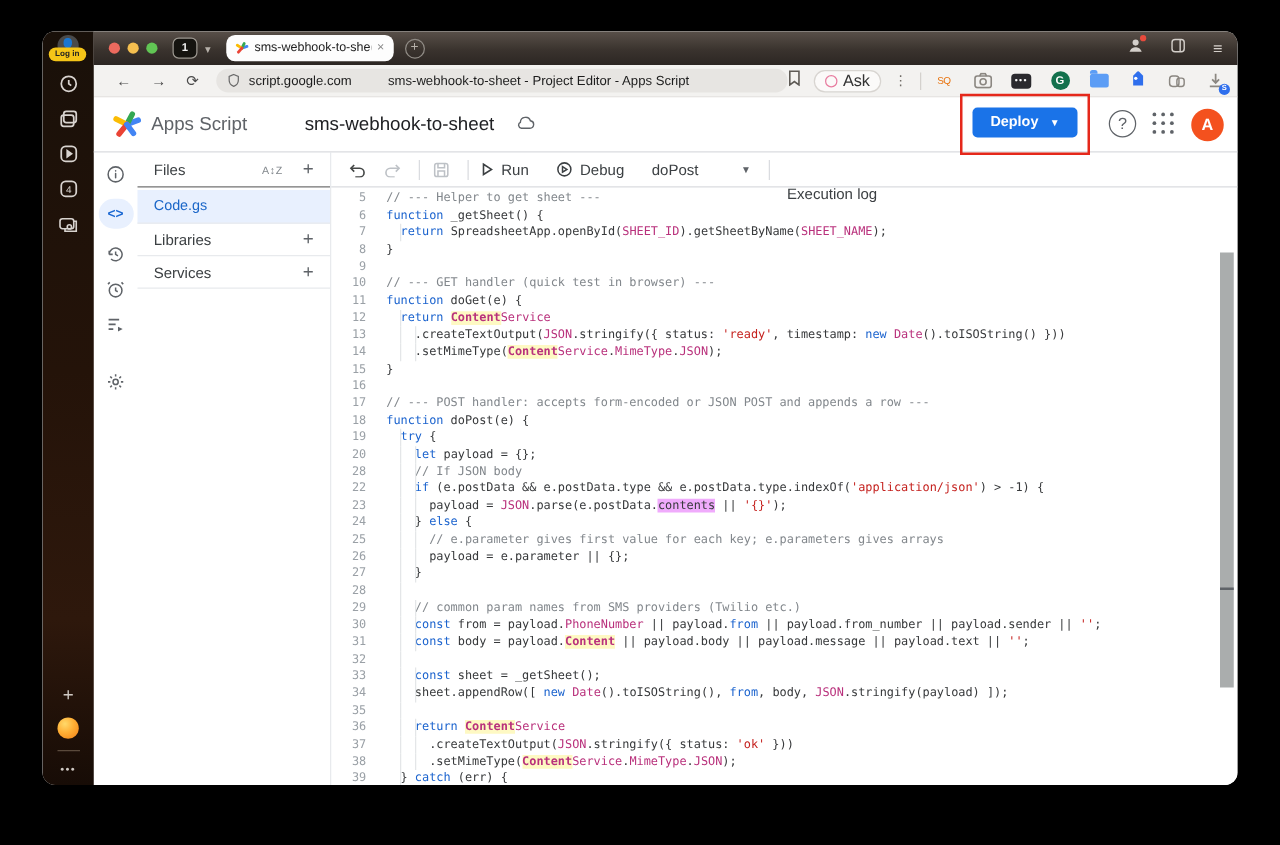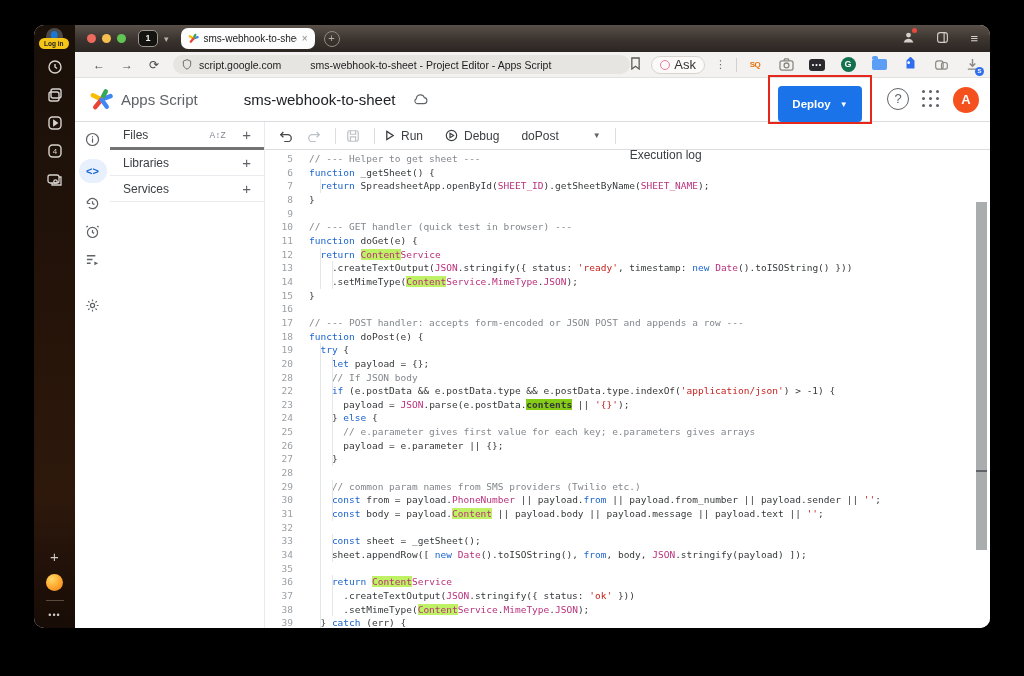--- a/index.html
+++ b/index.html
@@ -58,39 +58,39 @@
   .url-domain { font-size:10.5px; color:#1d1d1d; }
   .url-title { font-size:10.5px; color:#1d1d1d; margin-left:22px; white-space:nowrap; }
   .urlbar-right { margin-left:auto; display:flex; align-items:center; gap:10px; }
   .ask-pill { height:18px; border:1px solid #d8d5d1; border-radius:10px; background:#fbfaf9;
     display:flex; align-items:center; gap:4px; padding:0 8px; font-size:13px; color:#333; }
   .ask-ico { width:10px; height:10px; border-radius:50%; border:1.5px solid #e87da0; position:relative; }
   .vdots { color:#6f6b66; font-size:11px; letter-spacing:0; }
   .tbdiv { width:1px; height:14px; background:#d4d1cd; }
   .ext { display:flex; align-items:center; gap:15px; }
   .ext-ico { width:16px; height:16px; display:flex; align-items:center; justify-content:center; position:relative; }
-  .sq-logo { font-size:8px; font-weight:bold; color:#e8710a; letter-spacing:-.5px; }
+  .sq-logo { font-size:8px; font-weight:normal; color:#e8710a; letter-spacing:-.5px; }
   .gram { width:15px; height:15px; border-radius:50%; background:#13714d; color:#fff;
     font-size:9px; font-weight:bold; text-align:center; line-height:15px; }
   .panel-dark { width:16px; height:12px; background:#2a2a2e; border-radius:3px; color:#fff;
     font-size:7px; line-height:11px; text-align:center; letter-spacing:1px; }
   .folder-blue { width:15px; height:11px; background:#5c9df5; border-radius:2px; position:relative; }
   .folder-blue:before { content:""; position:absolute; top:-3px; left:0; width:6px; height:3px;
     background:#5c9df5; border-radius:2px 2px 0 0; }
   .dl-badge { position:absolute; right:-4px; bottom:-3px; width:9px; height:9px; border-radius:50%;
     background:#2f6fed; color:#fff; font-size:6px; font-weight:bold; text-align:center; line-height:9px; }
 
   
   .app { flex:1; display:flex; flex-direction:column; background:#fff; min-height:0; }
   .as-header { height:44px; flex:0 0 44px; border-bottom:1px solid #dadce0; position:relative;
     display:flex; align-items:center; padding-left:15px; }
   .as-product { font-size:15px; color:#5f6368; margin-left:8px; }
   .as-title { font-size:15px; color:#202124; margin-left:46px; }
   .cloud-ico { margin-left:18px; color:#5f6368; }
-  .deploy-btn { position:absolute; left:703px; top:8px; width:84px; height:36px; background:#1a73e8;
+  .deploy-btn { position:absolute; left:703px; top:8px; width:84px; height:24px; background:#1a73e8;
     border:none; border-radius:4px; color:#fff; font-size:11.5px; font-weight:bold;
     display:flex; align-items:center; justify-content:center; gap:9px; cursor:pointer; }
   .deploy-caret { font-size:8px; }
   .annotation-box { position:absolute; left:693px; top:-3px; width:104px; height:49px;
     border:2.5px solid #e5281b; z-index:30; pointer-events:none; }
   .hdr-right-ico { position:absolute; top:10px; color:#5f6368; }
   .help-ico { left:812px; width:22px; height:22px; border:1.5px solid #5f6368; border-radius:50%;
     font-size:13px; text-align:center; line-height:20px; }
   .grid-ico { left:847px; top:12px; width:18px; height:18px; display:grid;
     grid-template-columns:repeat(3,1fr); gap:2.5px; }
@@ -101,21 +101,21 @@
   .as-body { flex:1; display:flex; min-height:0; }
 
   .rail { width:35px; flex:0 0 35px; display:flex; flex-direction:column; align-items:center;
     padding-top:9px; gap:12px; color:#5f6368; }
   .rail-item { width:28px; height:16px; display:flex; align-items:center; justify-content:center; }
   .rail-item.sel { background:#e8f0fe; border-radius:13px; height:24px; color:#1967d2;
     font-weight:bold; font-size:11px; }
   .rail-gap { height:6px; }
 
   .files { width:155px; flex:0 0 155px; border-right:1px solid #e8eaed; display:flex; flex-direction:column; }
-  .files-hd { height:28px; flex:0 0 28px; border-bottom:3px solid #737373; display:flex;
+  .files-hd { height:28px; flex:0 0 28px; border-bottom:1px solid #737373; display:flex;
     align-items:center; padding:0 13px; }
   .files-hd-title { font-size:12px; color:#3c4043; flex:1; }
   .az-ico { font-size:8.5px; color:#80868b; margin-right:16px; letter-spacing:.5px; }
   .plus-ico { color:#5f6368; font-size:15px; font-weight:normal; }
   .file-row { height:27px; flex:0 0 27px; background:#e8f0fe; display:flex; align-items:center;
     padding:0 13px; font-size:11.5px; color:#1a66c8; border-bottom:1px solid #e8eaed; margin-top:2px; }
   .sec-row { height:26px; flex:0 0 26px; border-bottom:1px solid #e8eaed; display:flex;
     align-items:center; padding:0 13px; font-size:12px; color:#3c4043; }
   .sec-row .plus-ico { margin-left:auto; }
 
@@ -129,21 +129,21 @@
   .fn-select { display:flex; align-items:center; gap:34px; margin-right:14px; }
   .fn-caret { font-size:8px; color:#5f6368; }
 
   .code-area { flex:1; position:relative; overflow:hidden; padding-top:2px;
     font-family:"DejaVu Sans Mono", monospace; font-size:9.5px; }
   .code-line { height:13.66px; line-height:13.66px; white-space:pre; position:relative; }
   .ln { display:inline-block; width:28px; text-align:right; color:#9aa0a6; }
   .lc { padding-left:16px; }
   .tok-p { color:#37393b; } .tok-k { color:#1b63ce; } .tok-s { color:#c5221f; }
   .tok-t { color:#b9317c; } .tok-c { color:#82878c; }
-  .tok-th { color:#b9317c; background:#bef264; } .tok-ph { color:#37393b; background:#84cc16;font-weight:bold; }
+  .tok-th { color:#b9317c; background:#fef9c3;font-weight:bold; } .tok-ph { color:#37393b; background:#f0abfc; }
   .guide { position:absolute; top:0; bottom:0; width:1px; background:#e4e6e8; }
   .vscroll { position:absolute; right:3px; top:52px; width:11px; height:348px; background:#aaadad; }
   .scroll-marker { position:absolute; right:3px; top:320px; width:11px; height:2px; background:#5f6368; }
 </style>
 </head>
 <body>
 
 <div class="stage">
 <div class="window">
 
@@ -369,20 +369,21 @@
                 </svg>
               </span>
         </div>
 
         <div class="files">
           <div class="files-hd">
             <span class="files-hd-title">Files</span>
             <span class="az-ico">A↕Z</span>
             <span class="plus-ico">+</span>
           </div>
+          <div class="file-row">Code.gs</div>
           <div class="sec-row">
             <span>Libraries</span>
             <span class="plus-ico">+</span>
           </div>
           <div class="sec-row">
             <span>Services</span>
             <span class="plus-ico">+</span>
           </div>
         </div>
 

